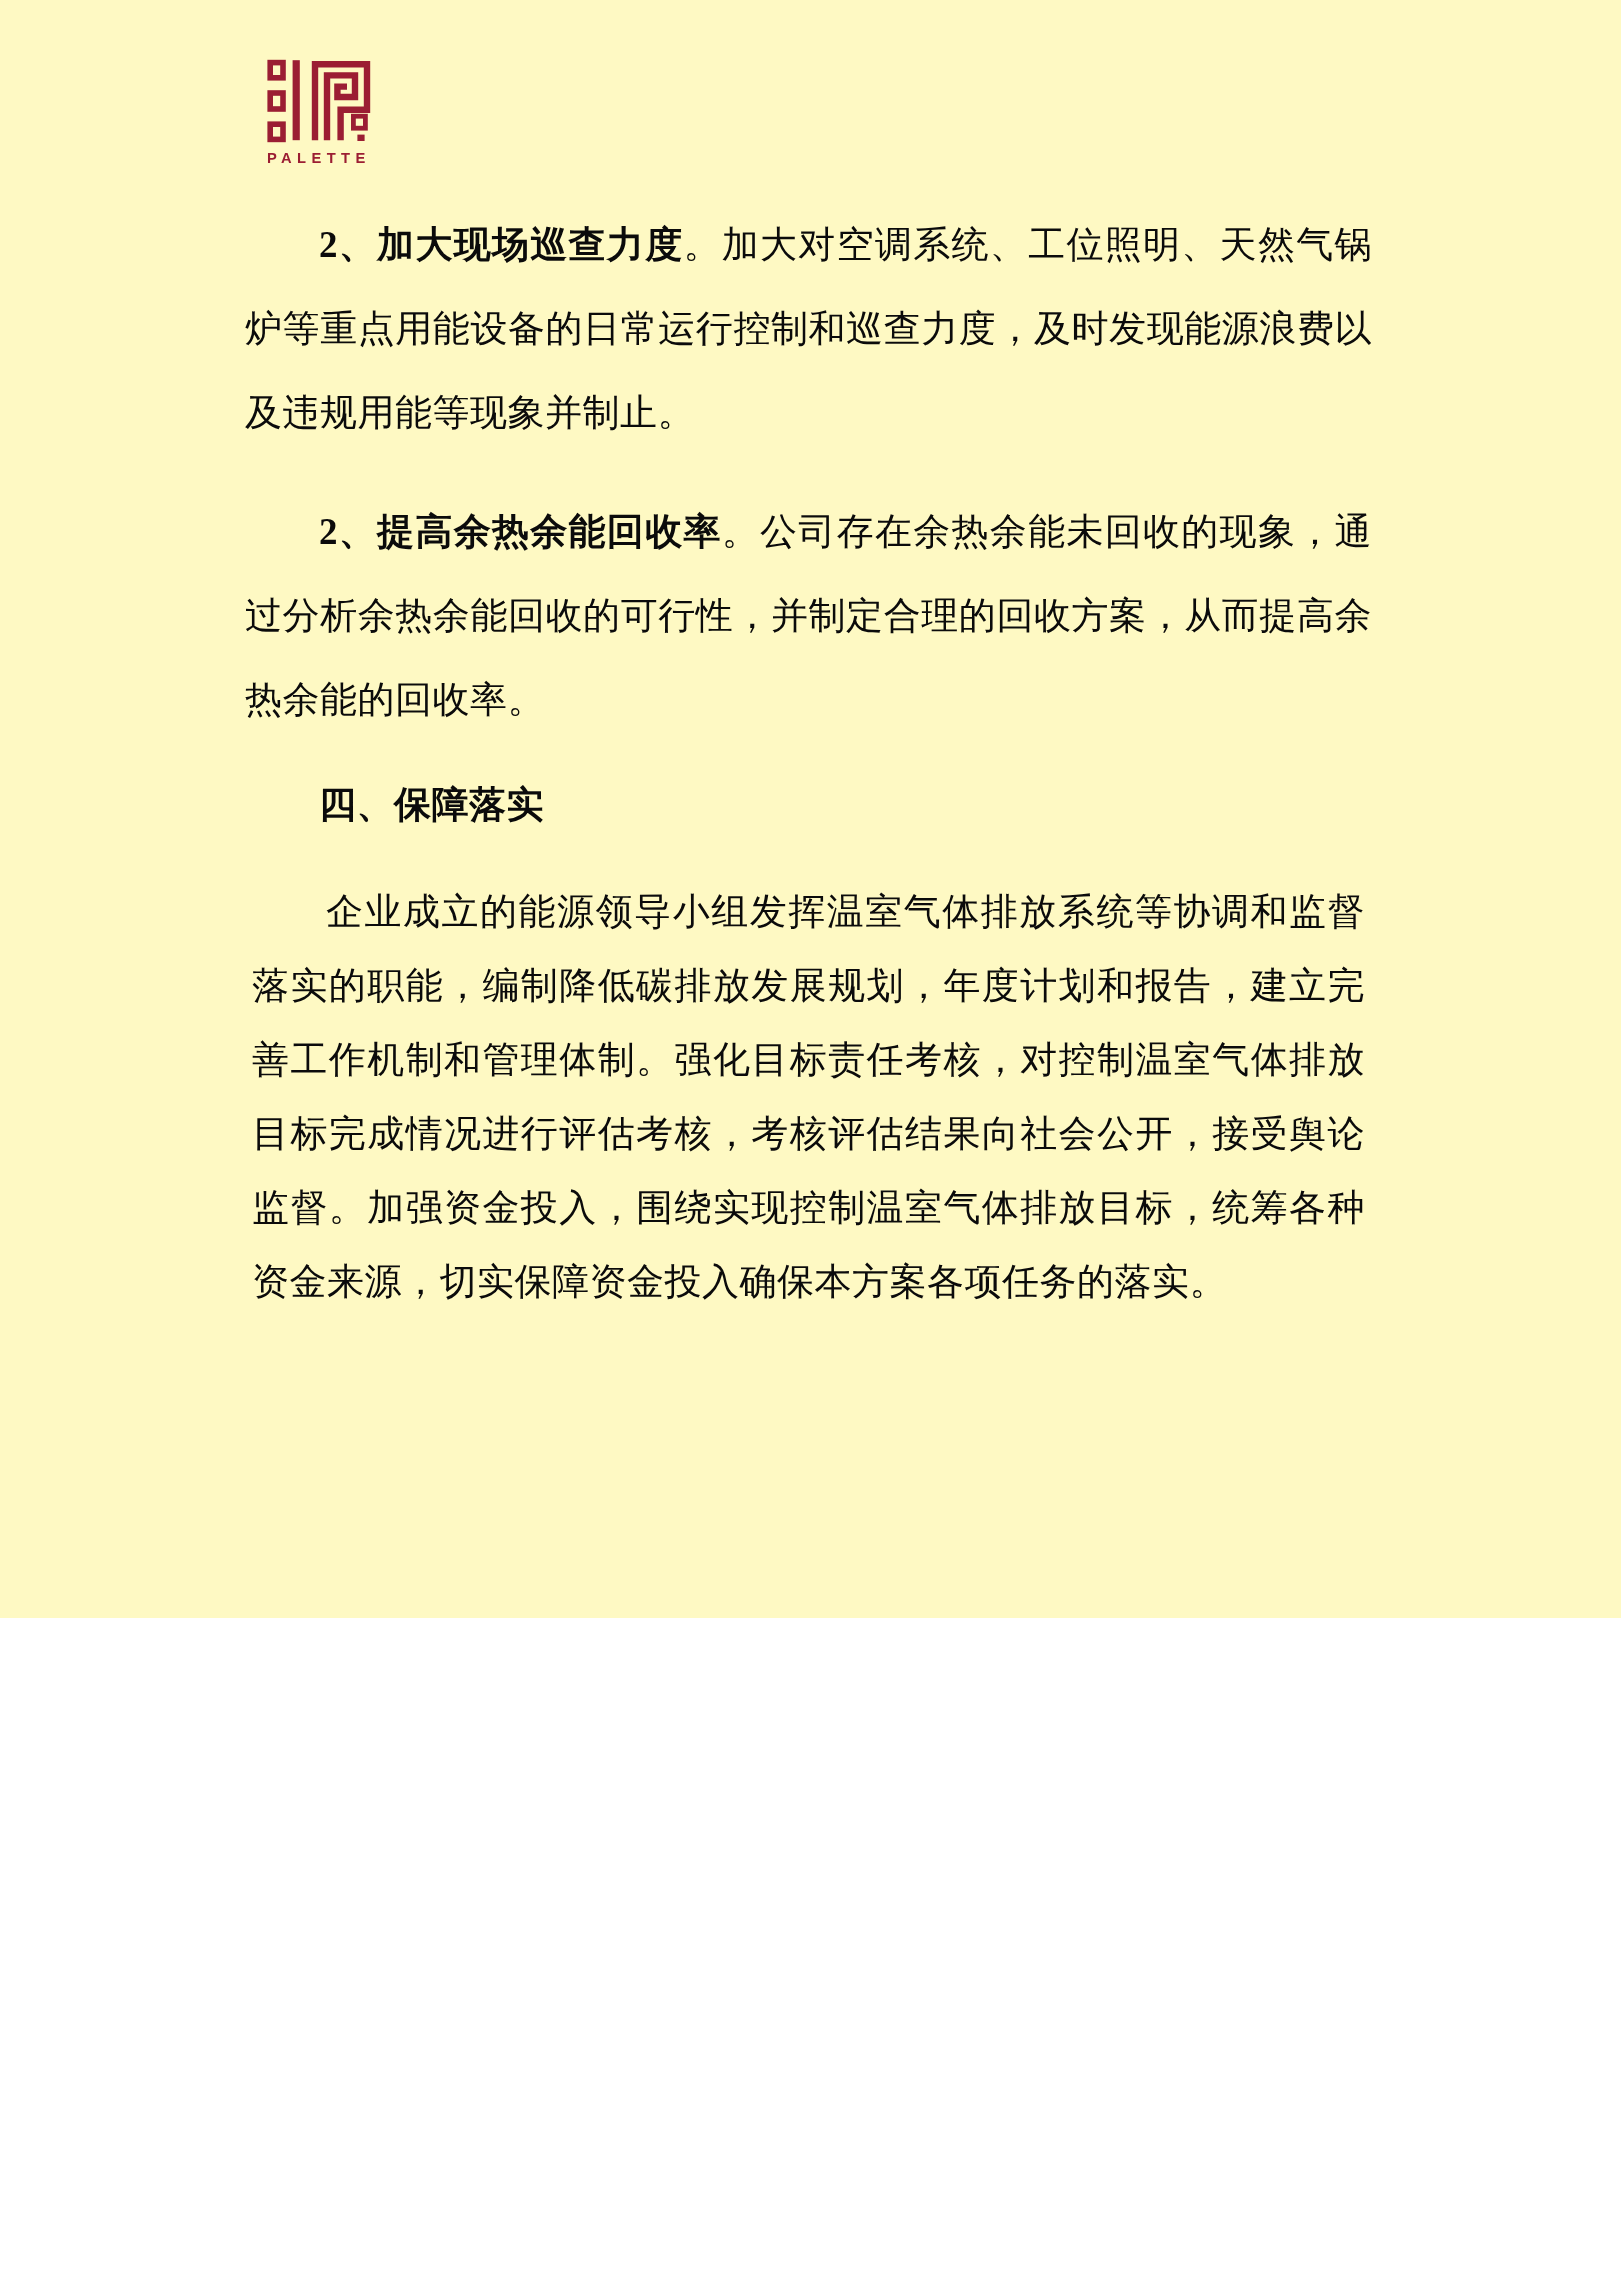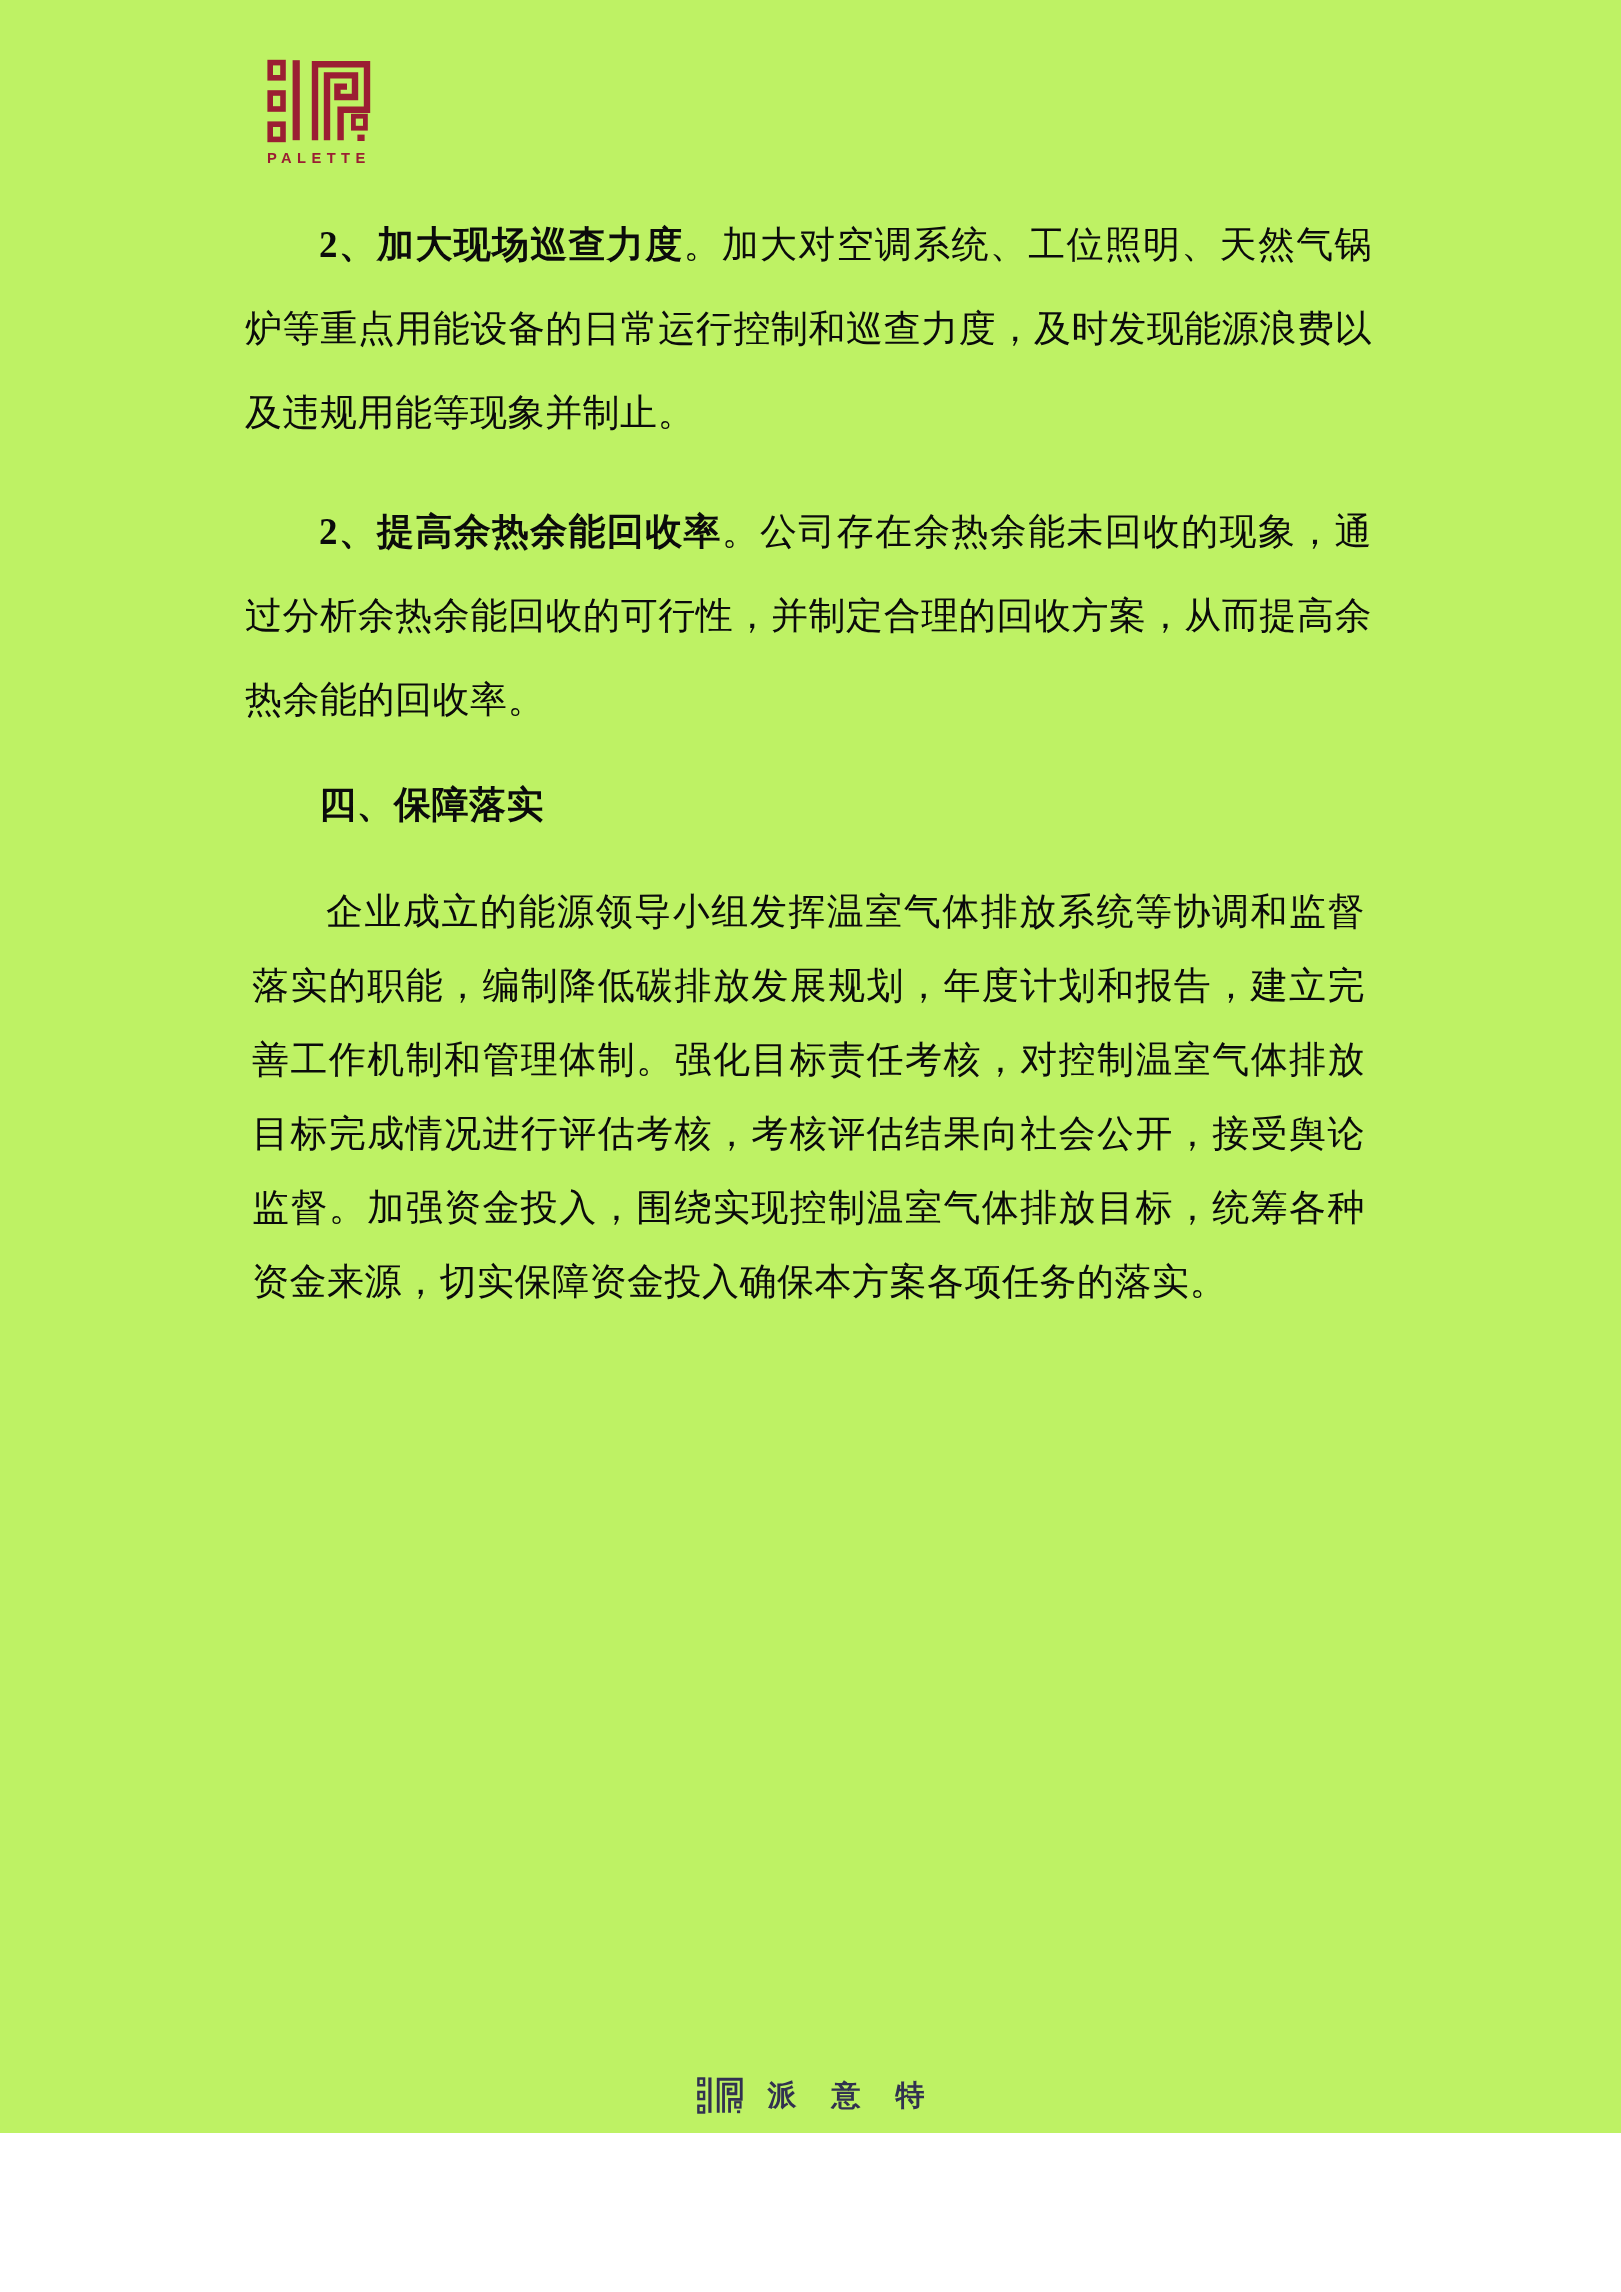--- a/index.html
+++ b/index.html
@@ -1,20 +1,20 @@
 <!DOCTYPE html>
 <html><head>
 <meta charset="utf-8">
 <style>
   html, body { margin: 0; padding: 0; background: #ffffff; }
   .page {
     position: relative;
     width: 1621px;
-    height: 2133px;
-    background: #bef264;
+    height: 1618px;
+    background: #fef9c3;
     overflow: hidden;
     font-family: "Liberation Serif", "DejaVu Serif", serif;
     color: #0b0b0b;
   }
   
   .brand {
     position: absolute;
     left: 267px;
     top: 57px;
     width: 127px;

